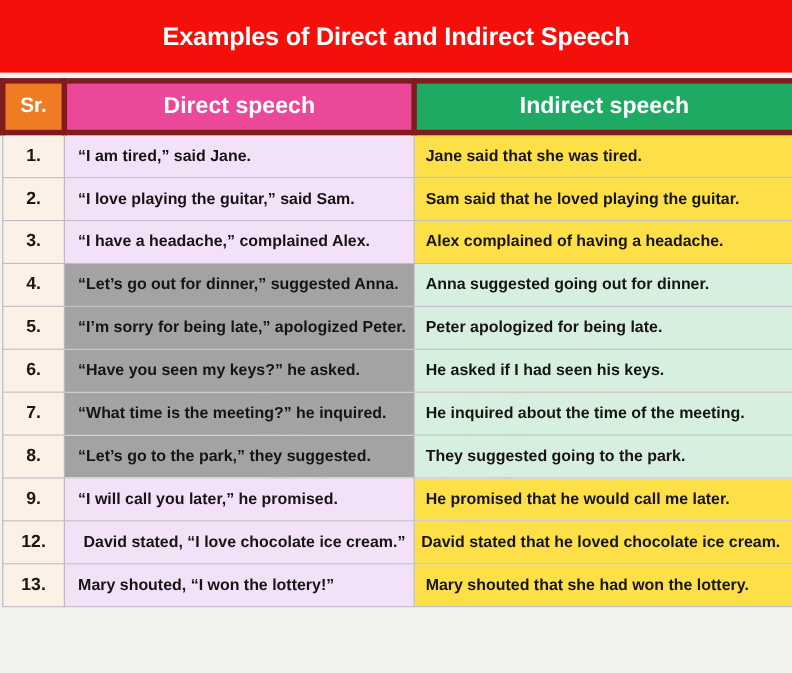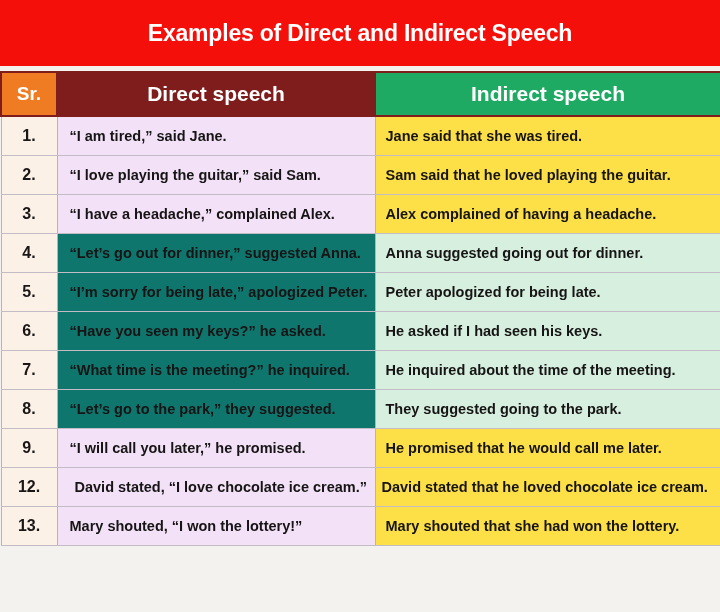--- a/index.html
+++ b/index.html
@@ -98,25 +98,25 @@
 
   
   thead th {
     height: 42px;
     padding: 0;
     font-size: 21px;
     font-weight: bold;
     color: #ffffff;
     text-align: center;
     vertical-align: middle;
-    border: 2px solid #7f1d1d;
+    border: 5px solid #7f1d1d;
     font-family: "Liberation Sans", sans-serif;
   }
   th.h-sr  { background: #ef7b22; font-size: 19px; }
-  th.h-dir { background: #7f1d1d; }
+  th.h-dir { background: #ec4899; }
   th.h-ind { background: #1faa64; }
 
   
   tbody td {
     height: 38px;
     padding: 0 6px;
     font-size: 14.5px;
     font-weight: bold;
     color: #161414;
     vertical-align: middle;
@@ -138,21 +138,21 @@
   }
   td.dir {
     background: #f3e2f7;
     padding-left: 12px;
     margin-left: 40px;
   }
   td.ind {
     background: #fde047;
     padding-left: 10px;
   }
-  td.dir.shade   { background: #0f766e; }
+  td.dir.shade   { background: #a3a3a3; }
   td.ind.shade   { background: #d6efdf; }
   td.dir.tight   { padding-left: 17px; }
   td.ind.tight   { padding-left: 6px; }
   td.dir.indent  { padding-left: 20px; }
   td.ind.indent  { padding-left: 18px; }
 
   
   table#speech-table { border: 1px solid #8d8795; }
 
   

